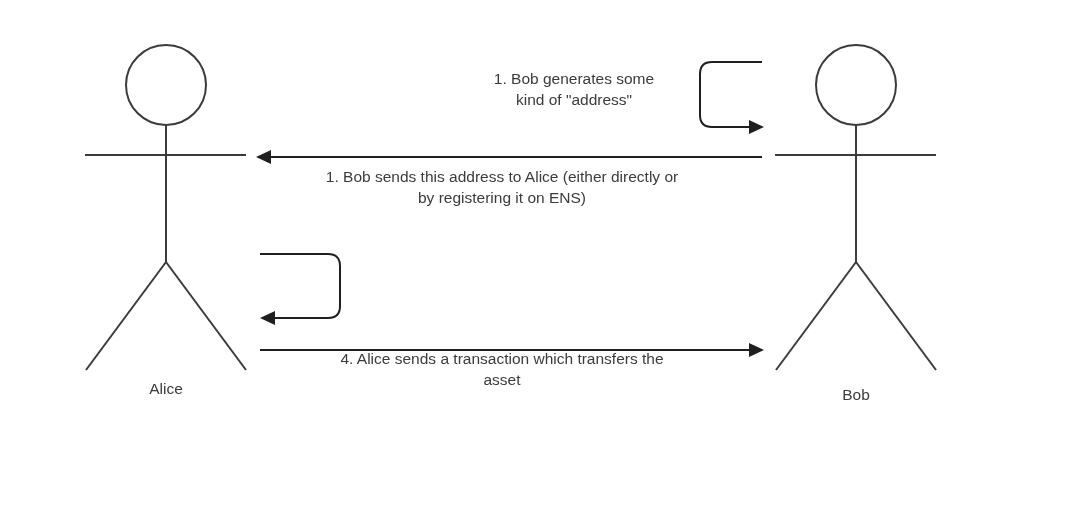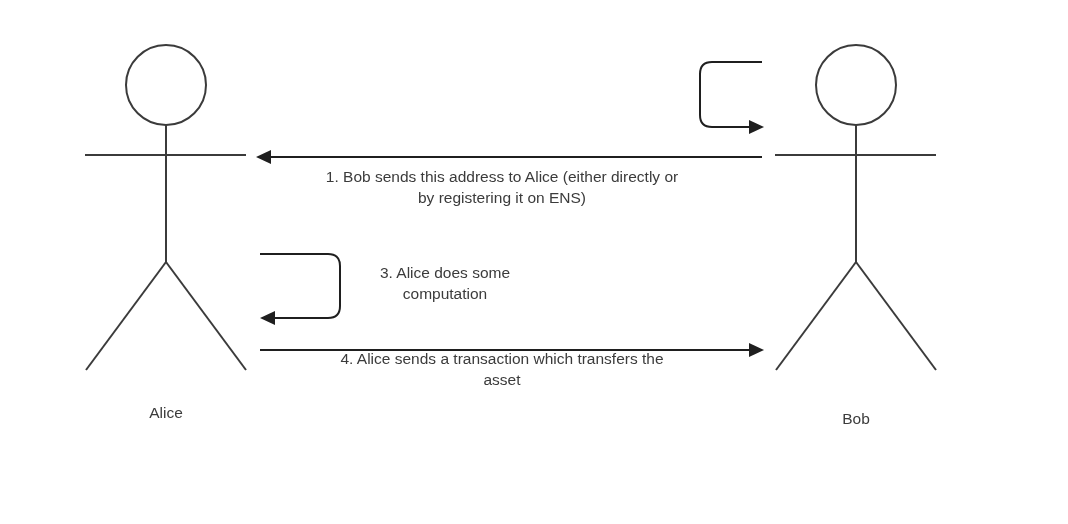--- a/index.html
+++ b/index.html
@@ -49,21 +49,20 @@
     text-align: center;
     white-space: pre-line;
   }
   .actor-name {
     position: absolute;
     color: #3b3b3b;
     font-family: "Liberation Sans", sans-serif;
     font-size: 15.5px;
     line-height: 20px;
     text-align: center;
-    margin-top: 24px;
   }
 </style>
 </head>
 <body>
 
 <div id="canvas">
 
   <svg id="diagram-svg" viewBox="0 0 1068 524">
 
     <g>
@@ -97,26 +96,26 @@
       <polygon class="arrow-head" points="275,311 260,318 275,325"></polygon>
     </g>
 
     <g>
       <line class="arrow-line" x1="260" y1="350" x2="750" y2="350"></line>
       <polygon class="arrow-head" points="749,343 764,350 749,357"></polygon>
     </g>
 
   </svg>
 
+  <div class="label" style="left:449px; top:68px; width:250px;">1. Bob generates some
+kind of "address"</div>
 
   <div class="label" style="left:272px; top:166px; width:460px;">1. Bob sends this address to Alice (either directly or
 by registering it on ENS)</div>
 
-  <div class="label" style="left:355px; top:262px; width:180px;">3. Alice does some
-computation</div>
 
   <div class="label" style="left:282px; top:348px; width:440px;">4. Alice sends a transaction which transfers the
 asset</div>
 
 
   <div class="actor-name" style="left:116px; top:379px; width:100px;">Alice</div>
 
   <div class="actor-name" style="left:806px; top:385px; width:100px;">Bob</div>
 
 </div>

